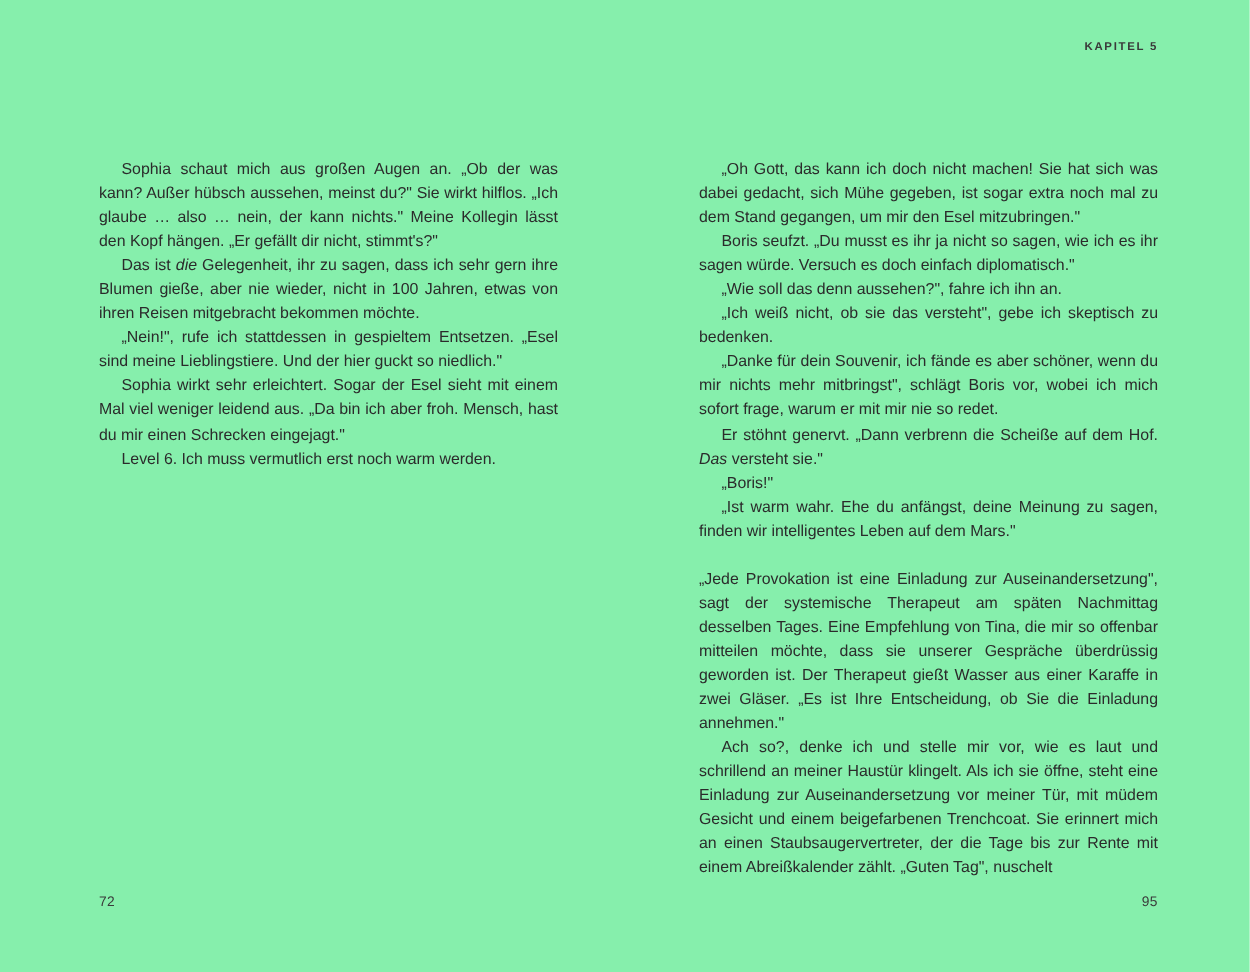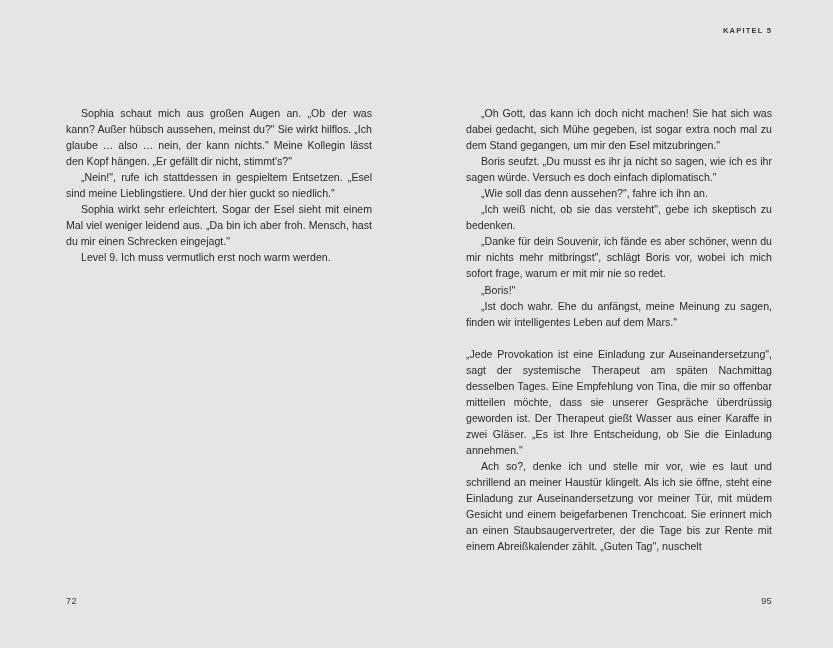--- a/index.html
+++ b/index.html
@@ -12,21 +12,21 @@
     height: 648px;
     position: relative;
     font-family: "Liberation Sans", sans-serif;
     color: #2b2b2b;
     overflow: hidden;
   }
 
   .spread {
     position: absolute;
     inset: 0;
-    background: #e5e5e5;
+    background: #86efac;
   }
 
   
   .running-head {
     position: absolute;
     top: 26px;
     right: 61px;
     font-size: 7.6px;
     letter-spacing: 1.15px;
     font-weight: 700;
@@ -93,37 +93,39 @@
 </head>
 <body>
 
 <div class="spread">
 
   <div class="running-head">KAPITEL 5</div>
 
   <div class="page page-left">
     <div class="column">
       <p><span>Sophia schaut mich aus großen Augen an. „Ob der was kann? Außer hübsch aussehen, meinst du?" Sie wirkt hilflos. „Ich glaube … also … nein, der kann nichts." Meine Kollegin lässt den Kopf hängen. „Er gefällt dir nicht, stimmt's?"</span></p>
+      <p><span>Das ist </span><i>die</i><span> Gelegenheit, ihr zu sagen, dass ich sehr gern ihre Blumen gieße, aber nie wieder, nicht in 100 Jahren, etwas von ihren Reisen mitgebracht bekommen möchte.</span></p>
       <p><span>„Nein!", rufe ich stattdessen in gespieltem Entsetzen. „Esel sind meine Lieblingstiere. Und der hier guckt so niedlich."</span></p>
       <p><span>Sophia wirkt sehr erleichtert. Sogar der Esel sieht mit einem Mal viel weniger leidend aus. „Da bin ich aber froh. Mensch, hast du mir einen Schrecken eingejagt."</span></p>
-      <p><span>Level 9. Ich muss vermutlich erst noch warm werden.</span></p>
+      <p><span>Level 6. Ich muss vermutlich erst noch warm werden.</span></p>
     </div>
   </div>
 
   <div class="gutter"></div>
 
   <div class="page page-right">
     <div class="column">
       <p><span>„Oh Gott, das kann ich doch nicht machen! Sie hat sich was dabei gedacht, sich Mühe gegeben, ist sogar extra noch mal zu dem Stand gegangen, um mir den Esel mitzubringen."</span></p>
       <p><span>Boris seufzt. „Du musst es ihr ja nicht so sagen, wie ich es ihr sagen würde. Versuch es doch einfach diplomatisch."</span></p>
       <p><span>„Wie soll das denn aussehen?", fahre ich ihn an.</span></p>
       <p><span>„Ich weiß nicht, ob sie das versteht", gebe ich skeptisch zu bedenken.</span></p>
       <p><span>„Danke für dein Souvenir, ich fände es aber schöner, wenn du mir nichts mehr mitbringst", schlägt Boris vor, wobei ich mich sofort frage, warum er mit mir nie so redet.</span></p>
+      <p><span>Er stöhnt genervt. „Dann verbrenn die Scheiße auf dem Hof. </span><i>Das</i><span> versteht sie."</span></p>
       <p><span>„Boris!"</span></p>
-      <p><span>„Ist doch wahr. Ehe du anfängst, meine Meinung zu sagen, finden wir intelligentes Leben auf dem Mars."</span></p>
+      <p><span>„Ist warm wahr. Ehe du anfängst, deine Meinung zu sagen, finden wir intelligentes Leben auf dem Mars."</span></p>
       <p class="no-indent gap-before"><span>„Jede Provokation ist eine Einladung zur Auseinandersetzung", sagt der systemische Therapeut am späten Nachmittag desselben Tages. Eine Empfehlung von Tina, die mir so offenbar mitteilen möchte, dass sie unserer Gespräche überdrüssig geworden ist. Der Therapeut gießt Wasser aus einer Karaffe in zwei Gläser. „Es ist Ihre Entscheidung, ob Sie die Einladung annehmen."</span></p>
       <p><span>Ach so?, denke ich und stelle mir vor, wie es laut und schrillend an meiner Haustür klingelt. Als ich sie öffne, steht eine Einladung zur Auseinandersetzung vor meiner Tür, mit müdem Gesicht und einem beigefarbenen Trenchcoat. Sie erinnert mich an einen Staubsaugervertreter, der die Tage bis zur Rente mit einem Abreißkalender zählt. „Guten Tag", nuschelt</span></p>
     </div>
   </div>
 
   <div class="folio folio-left">72</div>
 
   <div class="folio folio-right">95</div>
 
 </div>

